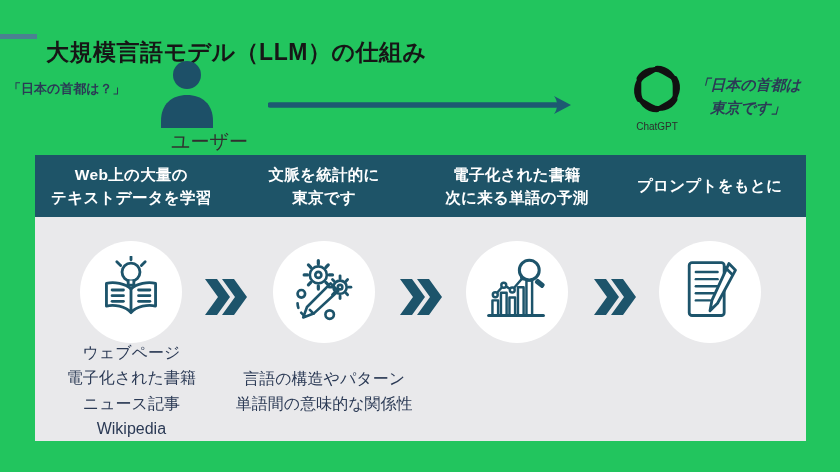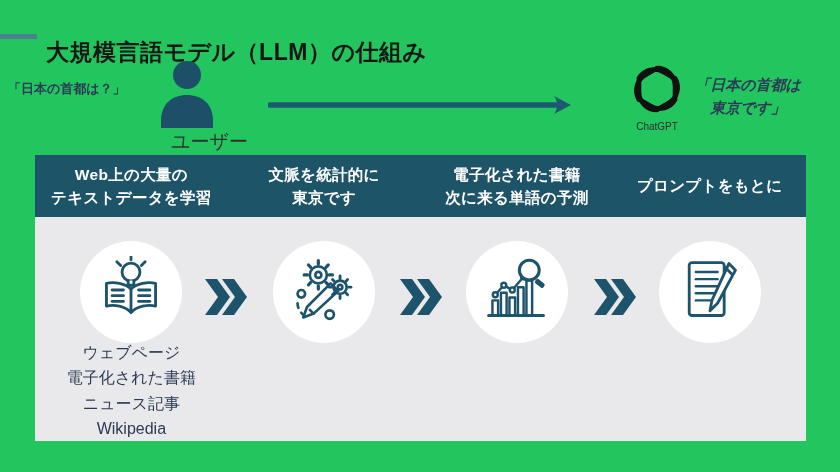--- a/index.html
+++ b/index.html
@@ -140,20 +140,22 @@
                   <line x1="59" y1="39" x2="61" y2="41"></line>
               </g>
               <path d="M43 29 L51 37 L25 61 L14 65 L18 54 Z"></path>
               <line x1="21" y1="57" x2="25" y2="61"></line>
               <circle cx="12" cy="40" r="4"></circle>
               <circle cx="42" cy="62" r="4.5"></circle>
               <path d="M8 50 C8 56 12 62 18 65" stroke-dasharray="5 6"></path>
             </svg>
           </span>
         </div>
+        <div class="step-text">言語の構造やパターン
+単語間の意味的な関係性</div>
       </div>
     </div>
 
     <div class="step">
       <div class="step-header">電子化された書籍
 次に来る単語の予測</div>
       <div class="step-body">
         <div class="icon-circle">
           <span>
             <svg width="68" height="68" viewBox="0 0 72 72" fill="none" stroke="#1d546b" stroke-width="2.6" stroke-linecap="round" stroke-linejoin="round">

